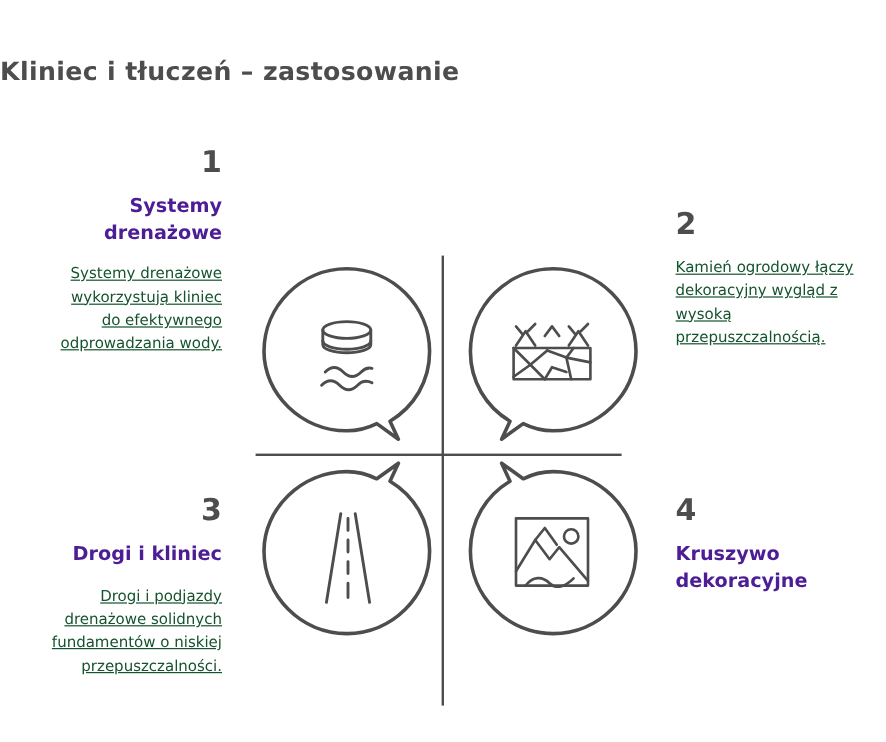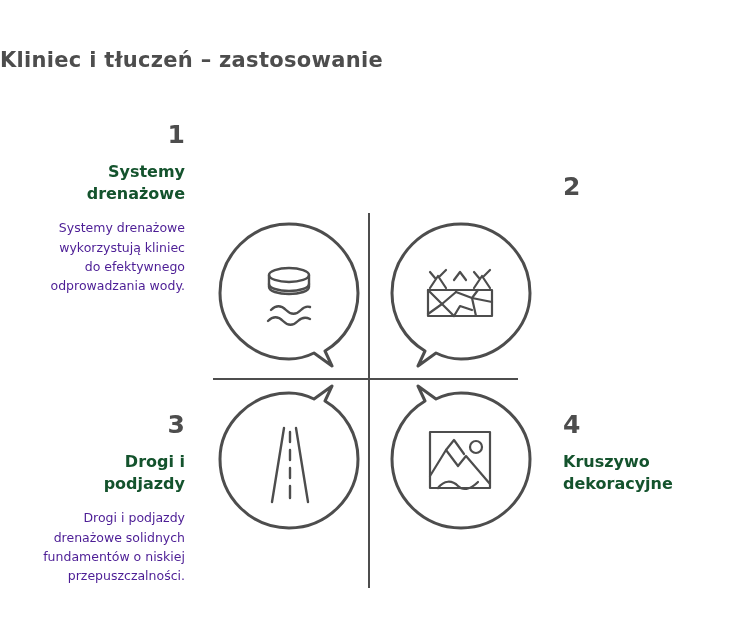--- a/index.html
+++ b/index.html
@@ -55,29 +55,30 @@
   .block { position: absolute; }
   .num {
     font-size: 25px;
     font-weight: bold;
     color: #4d4d4d;
     line-height: 1;
   }
   .head {
     font-size: 16px;
     font-weight: bold;
-    color: #14532d;
+    color: #4c1d95;
     line-height: 1.35;
     margin-top: 14px;
   }
   .body {
     font-size: 12.5px;
-    color: #4c1d95;
+    color: #14532d;
     line-height: 1.55;
     margin-top: 14px;
+    text-decoration: underline;
   }
   .right-align { text-align: right; }
   .left-align { text-align: left; }
 
   
   #block1 { left: 40px; top: 122px; width: 145px; }
   #block2 { left: 563px; top: 174px; width: 160px; }
   #block3 { left: 40px; top: 412px; width: 145px; }
   #block4 { left: 563px; top: 412px; width: 160px; }
 
@@ -163,25 +164,26 @@
   </div>
 
   <div class="block right-align" id="block1">
     <div class="num">1</div>
     <div class="head">Systemy drenażowe</div>
     <div class="body">Systemy drenażowe wykorzystują kliniec do efektywnego odprowadzania wody.</div>
   </div>
 
   <div class="block left-align" id="block2">
     <div class="num">2</div>
+    <div class="body">Kamień ogrodowy łączy dekoracyjny wygląd z wysoką przepuszczalnością.</div>
   </div>
 
   <div class="block right-align" id="block3">
     <div class="num">3</div>
-    <div class="head">Drogi i podjazdy</div>
+    <div class="head">Drogi i kliniec</div>
     <div class="body">Drogi i podjazdy drenażowe solidnych fundamentów o niskiej przepuszczalności.</div>
   </div>
 
   <div class="block left-align" id="block4">
     <div class="num">4</div>
     <div class="head">Kruszywo dekoracyjne</div>
   </div>
 
   <div class="bottom-strip"></div>
 </div>

